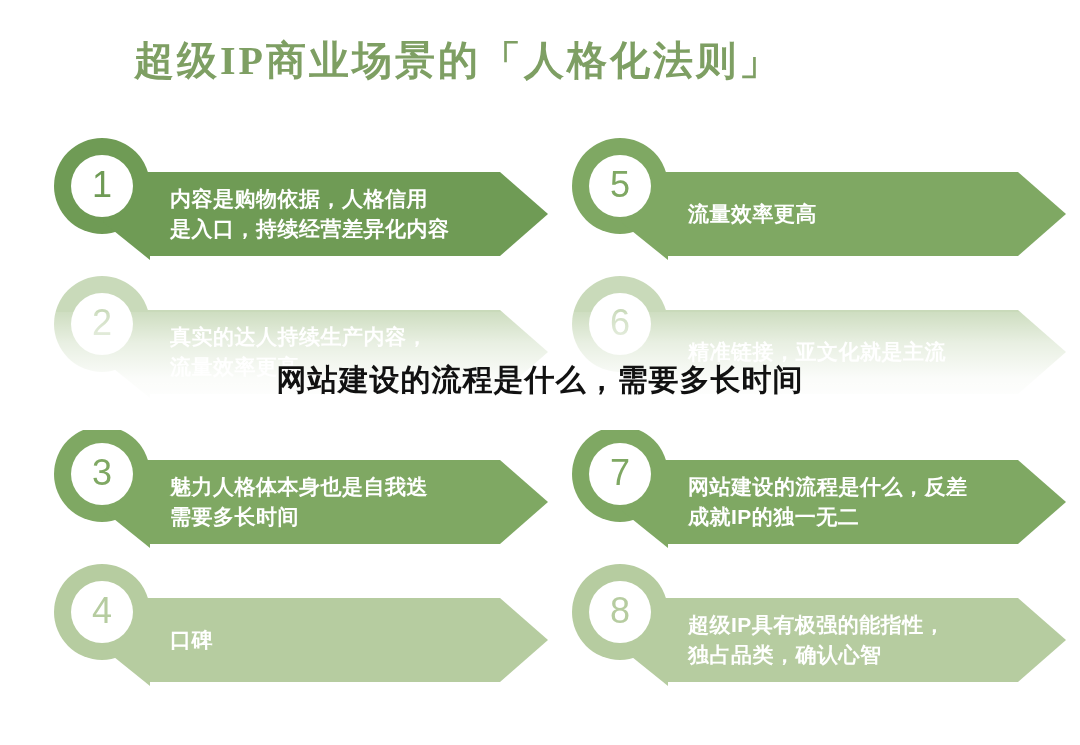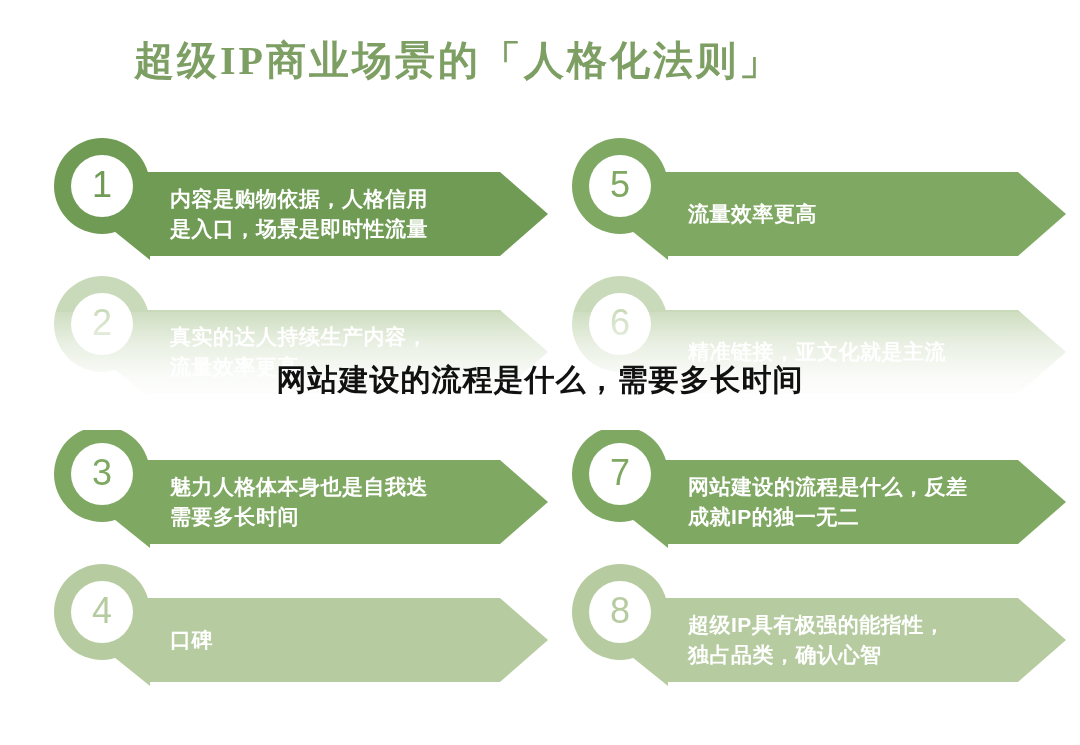--- a/index.html
+++ b/index.html
@@ -164,21 +164,21 @@
     <div class="pin">
       <div class="bulb"></div>
       <div class="tail"></div>
       <div class="disc">
         <span class="num">1</span>
       </div>
     </div>
     <div class="banner">
       <div class="txt">
         <span class="ln">内容是购物依据，人格信用</span>
-        <span class="ln">是入口，场景是即时性流量</span>
+        <span class="ln">是入口，持续经营差异化内容</span>
       </div>
     </div>
   </div>
 
   <div class="row col-left r2 tone-light veiled">
     <div class="pin">
       <div class="bulb"></div>
       <div class="tail"></div>
       <div class="disc">
         <span class="num">2</span>

